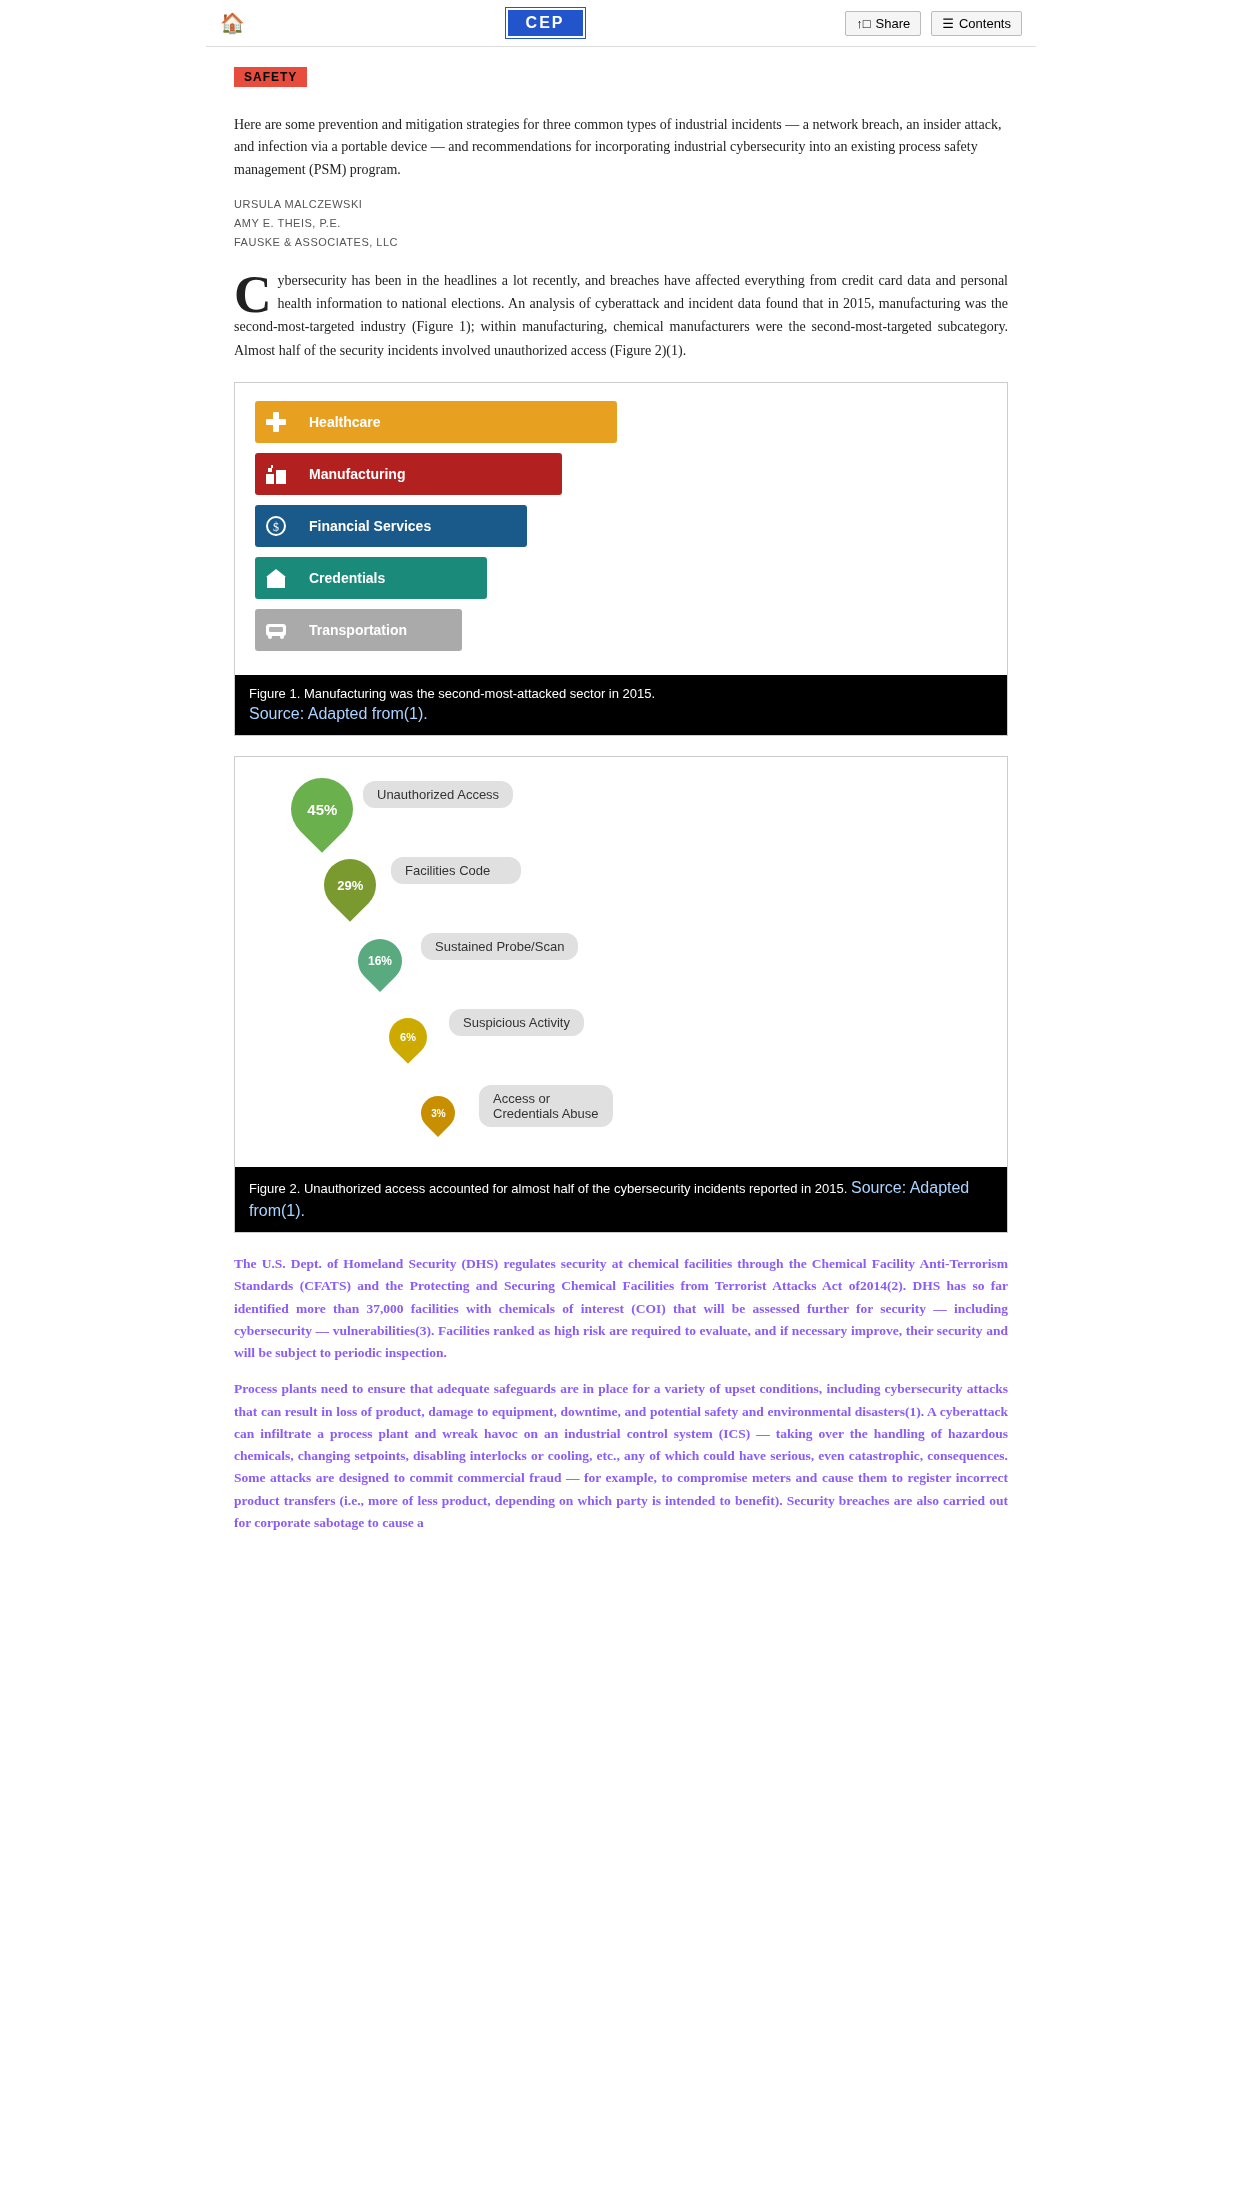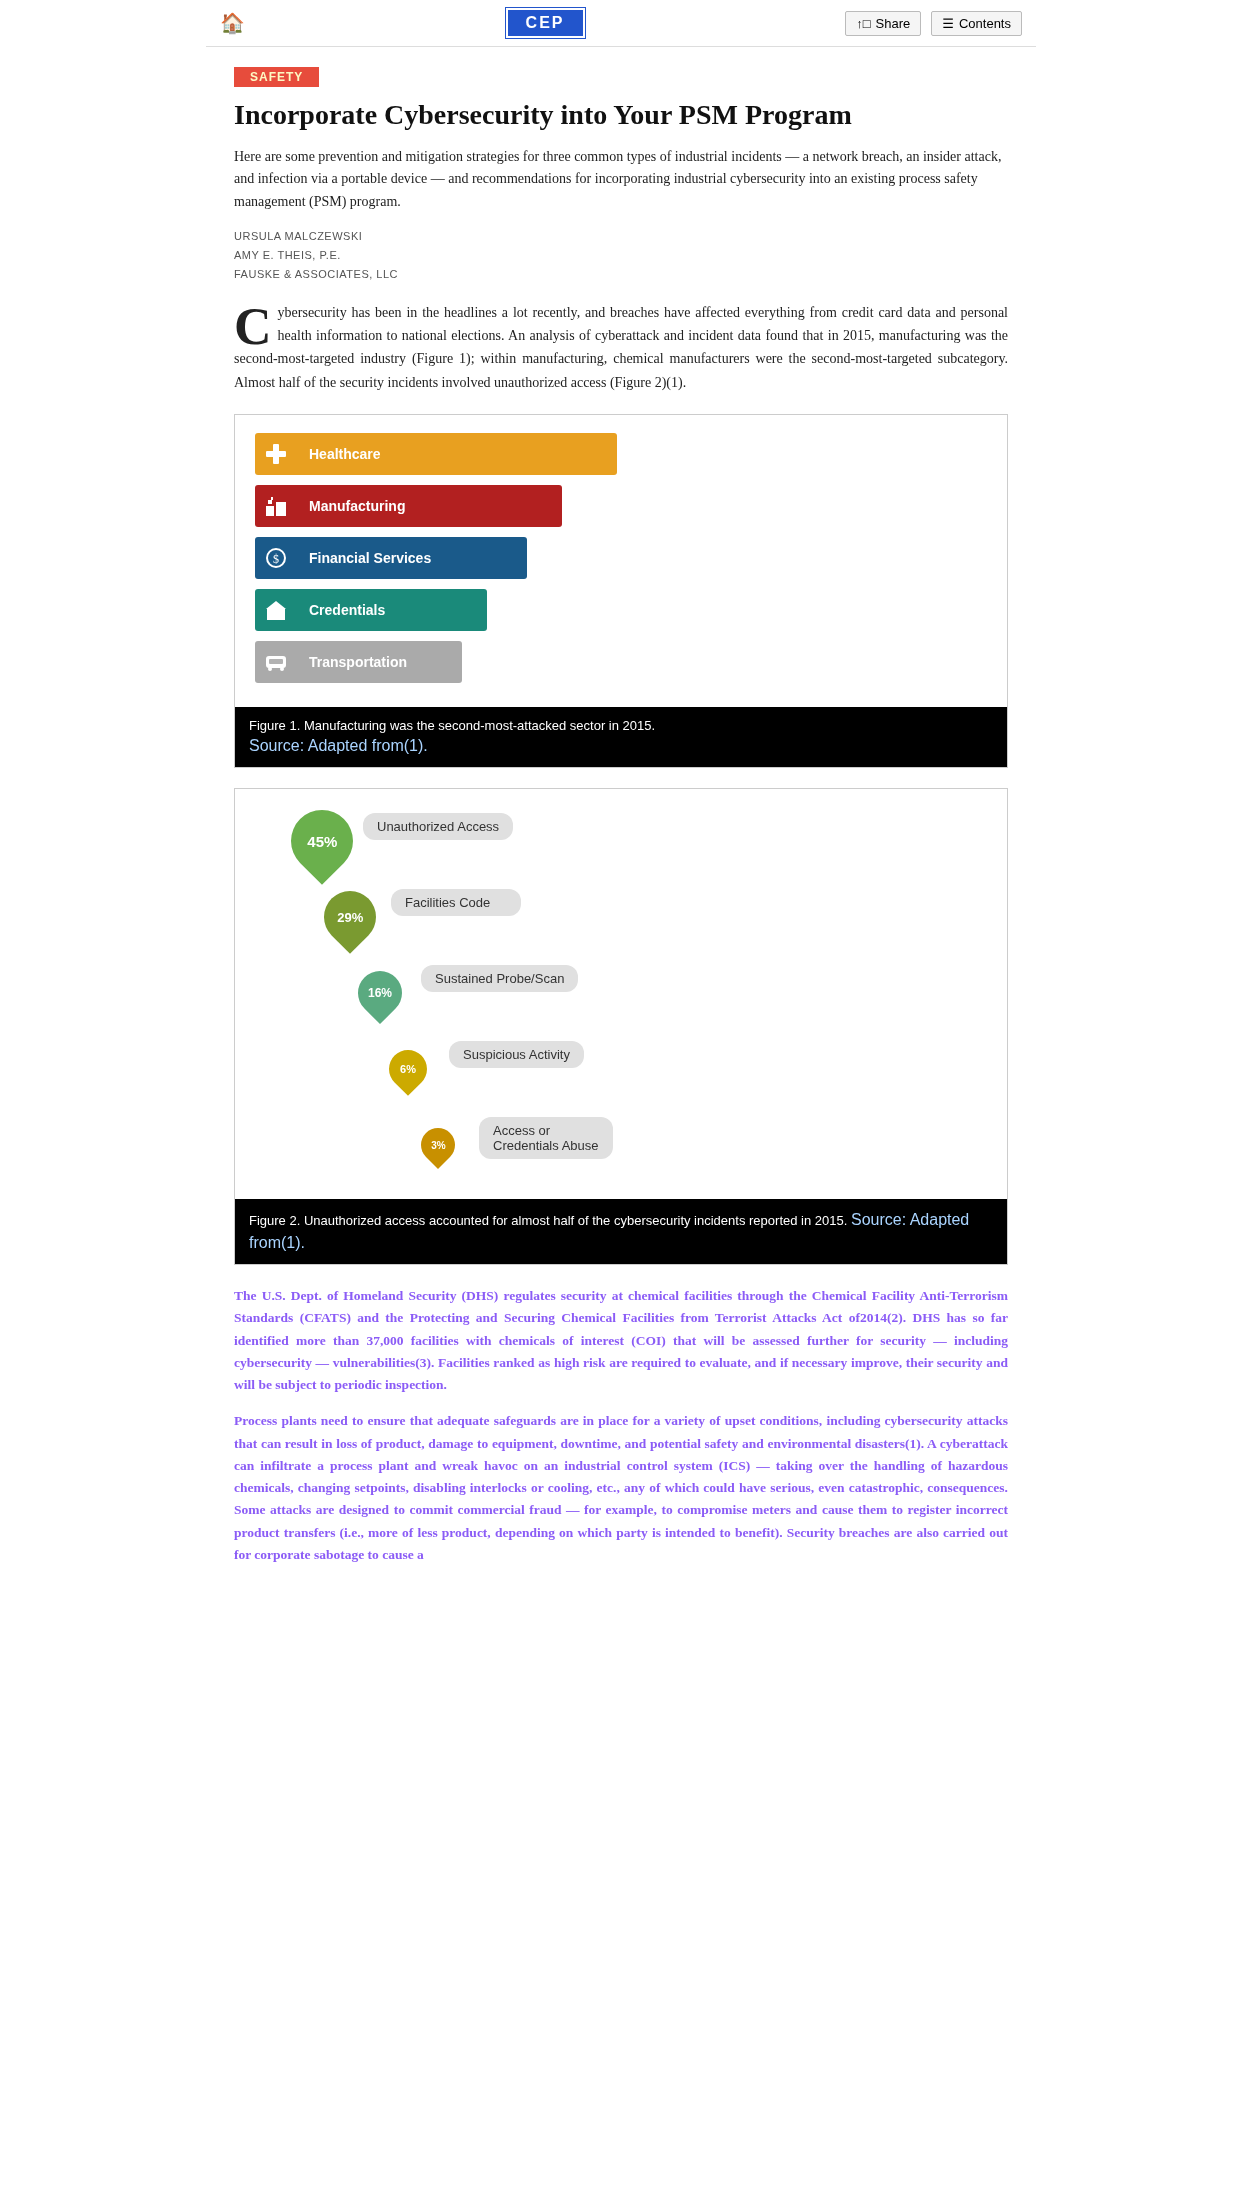--- a/index.html
+++ b/index.html
@@ -57,26 +57,26 @@
       overflow-y: scroll;
       height: calc(100vh - 42px);
       padding: 0;
     }
     .article-body {
       padding: 20px 28px 40px 28px;
     }
     .safety-badge {
       display: inline-block;
       background: #e74c3c;
-      color: #fef9c3;
+      color: #000000;
       font-size: 12px;
       font-family: Arial, sans-serif;
       font-weight: bold;
-      padding: 3px 16px;
-      margin-bottom: 10px;
+      padding: 3px 10px;
+      margin-bottom: 27px;
       letter-spacing: 1px;
     }
     .article-title {
       font-size: 28px;
       font-weight: bold;
       line-height: 1.25;
       margin-bottom: 14px;
       font-family: Georgia, serif;
       color: #111;
     }
@@ -268,21 +268,20 @@
   </div>
 </div>
 
 <div class="main-scroll">
   <div class="article-body">
 
     
     <div class="safety-badge">SAFETY</div>
 
     
-    <h1 class="article-title">Incorporate Cybersecurity into Your PSM Program</h1>
 
     
     <p class="article-intro">Here are some prevention and mitigation strategies for three common types of industrial incidents — a network breach, an insider attack, and infection via a portable device — and recommendations for incorporating industrial cybersecurity into an existing process safety management (PSM) program.</p>
 
     
     <div class="author-block">
       <div>URSULA MALCZEWSKI</div>
       <div>AMY E. THEIS, P.E.</div>
       <div>FAUSKE &amp; ASSOCIATES, LLC</div>
     </div>

